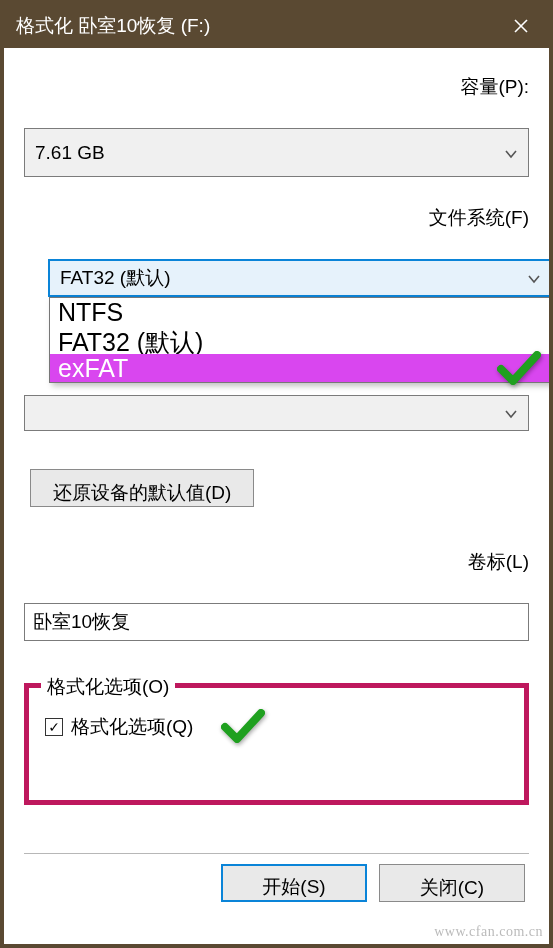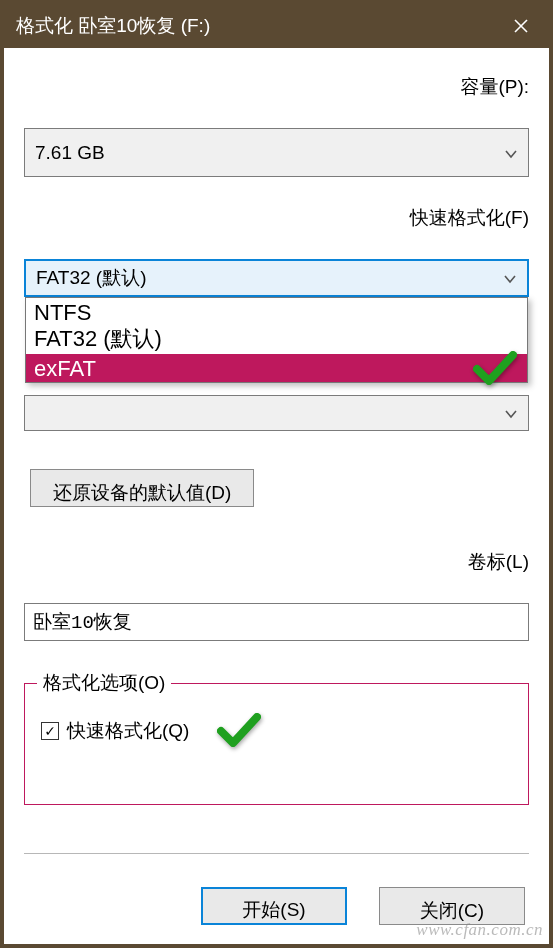--- a/index.html
+++ b/index.html
@@ -67,28 +67,28 @@
     left: -1px;
     top: 36px;
     width: calc(100% + 2px);
     background: #fff;
     border: 1px solid #777;
     box-shadow: 3px 3px 6px rgba(0,0,0,0.25);
     z-index: 10;
   }
   .dropdown-item {
     padding: 0 8px;
-    font-size: 22px;
+    font-size: 25px;
     height: 28px;
     display: flex;
-    align-items: flex-end;
+    align-items: flex-start;
     position: relative;
   }
   .dropdown-item.highlight {
-    background: #be185d;
+    background: #d946ef;
     color: #fff;
   }
   .section-gap { height: 28px; }
   .section-gap-sm { height: 20px; }
   .partial-hidden {
     width: 100%;
     height: 36px;
     border: 1px solid #7b7b7b;
     background: #f0f0f0;
     display: flex;
@@ -111,25 +111,25 @@
   .btn.accent {
     border: 2px solid #0a84d8;
   }
   .textinput {
     width: 100%;
     height: 38px;
     border: 1px solid #7b7b7b;
     background: #fff;
     padding: 0 8px;
     font-size: 19px;
-    font-family: Liberation Mono, monospace;
+    font-family: Liberation Sans, sans-serif;
   }
   .fieldset {
-    border: 1px solid #be185d;
-    padding: 34px 16px 60px 16px;
+    border: 5px solid #be185d;
+    padding: 26px 16px 60px 16px;
     position: relative;
     margin-top: 10px;
   }
   .fieldset .legend {
     position: absolute;
     top: -14px;
     left: 12px;
     background: #fff;
     padding: 0 6px;
     font-size: 19px;
@@ -153,41 +153,40 @@
   }
   .divider {
     height: 2px;
     border-top: 1px solid #b7b7b7;
     border-bottom: 1px solid #fff;
     margin-top: 48px;
   }
   .action-row {
     display: flex;
     justify-content: flex-end;
-    gap: 32px;
-    margin-top: 32px;
+    gap: 12px;
+    margin-top: 9px;
     padding-right: 4px;
   }
   .action-row .btn { width: 146px; }
   .chev svg { width: 14px; height: 10px; }
   
   .green-check {
     position: absolute;
     width: 44px;
     height: 34px;
     pointer-events: none;
   }
   .green-check svg { width: 100%; height: 100%; filter: drop-shadow(1px 2px 2px rgba(0,0,0,0.35)); }
   .watermark {
     position: absolute;
     right: 6px;
     bottom: 4px;
-    font-size: 17px;
+    font-size: 14px;
     color: rgba(130,130,130,0.55);
-    font-style: italic;
     font-family: Georgia, serif;
     letter-spacing: 0.5px;
   }
 </style>
 </head>
 <body>
 
 <div class="titlebar">
   <span>格式化 卧室10恢复 (F:)</span>
   <span class="spacer"></span>
@@ -206,23 +205,23 @@
   <div class="combo">
     <span>7.61 GB</span>
     <span class="chev"><svg viewBox="0 0 14 10">
           <polyline points="2,2 7,8 12,2" fill="none" stroke="#555" stroke-width="1.6"></polyline>
         </svg></span>
   </div>
 
   <div class="section-gap"></div>
 
   
-  <div class="label">快速格式化(F)</div>
+  <div class="label">文件系统(F)</div>
   <div class="section-gap-sm"></div>
-  <div class="combo open-combo" style="position:relative;">
+  <div class="combo open-combo" style="position:relative;margin-left:24px;">
     <span>FAT32 (默认)</span>
     <span class="chev"><svg viewBox="0 0 14 10">
           <polyline points="2,2 7,8 12,2" fill="none" stroke="#555" stroke-width="1.6"></polyline>
         </svg></span>
 
     <div class="dropdown-panel">
       <div class="dropdown-item">
           <span>NTFS</span>
         </div>
       <div class="dropdown-item">
@@ -261,21 +260,21 @@
   <div class="section-gap-sm"></div>
   <input class="textinput" type="text" value="卧室10恢复" style="">
 
   <div style="height:32px"></div>
 
   
   <div class="fieldset">
     <div class="legend">格式化选项(O)</div>
     <label class="checkbox-row">
       <span class="checkbox-box">✓</span>
-      <span>快速格式化(Q)</span>
+      <span>格式化选项(Q)</span>
       <div class="green-check" style="left:176px; top:-5px;">
         <svg viewBox="0 0 44 34">
             <path d="M4 18 L16 30 L40 4" fill="none" stroke="#1fa01f" stroke-width="8" stroke-linecap="round" stroke-linejoin="round"></path>
           </svg>
       </div>
     </label>
   </div>
 
   <div class="divider"></div>
 

